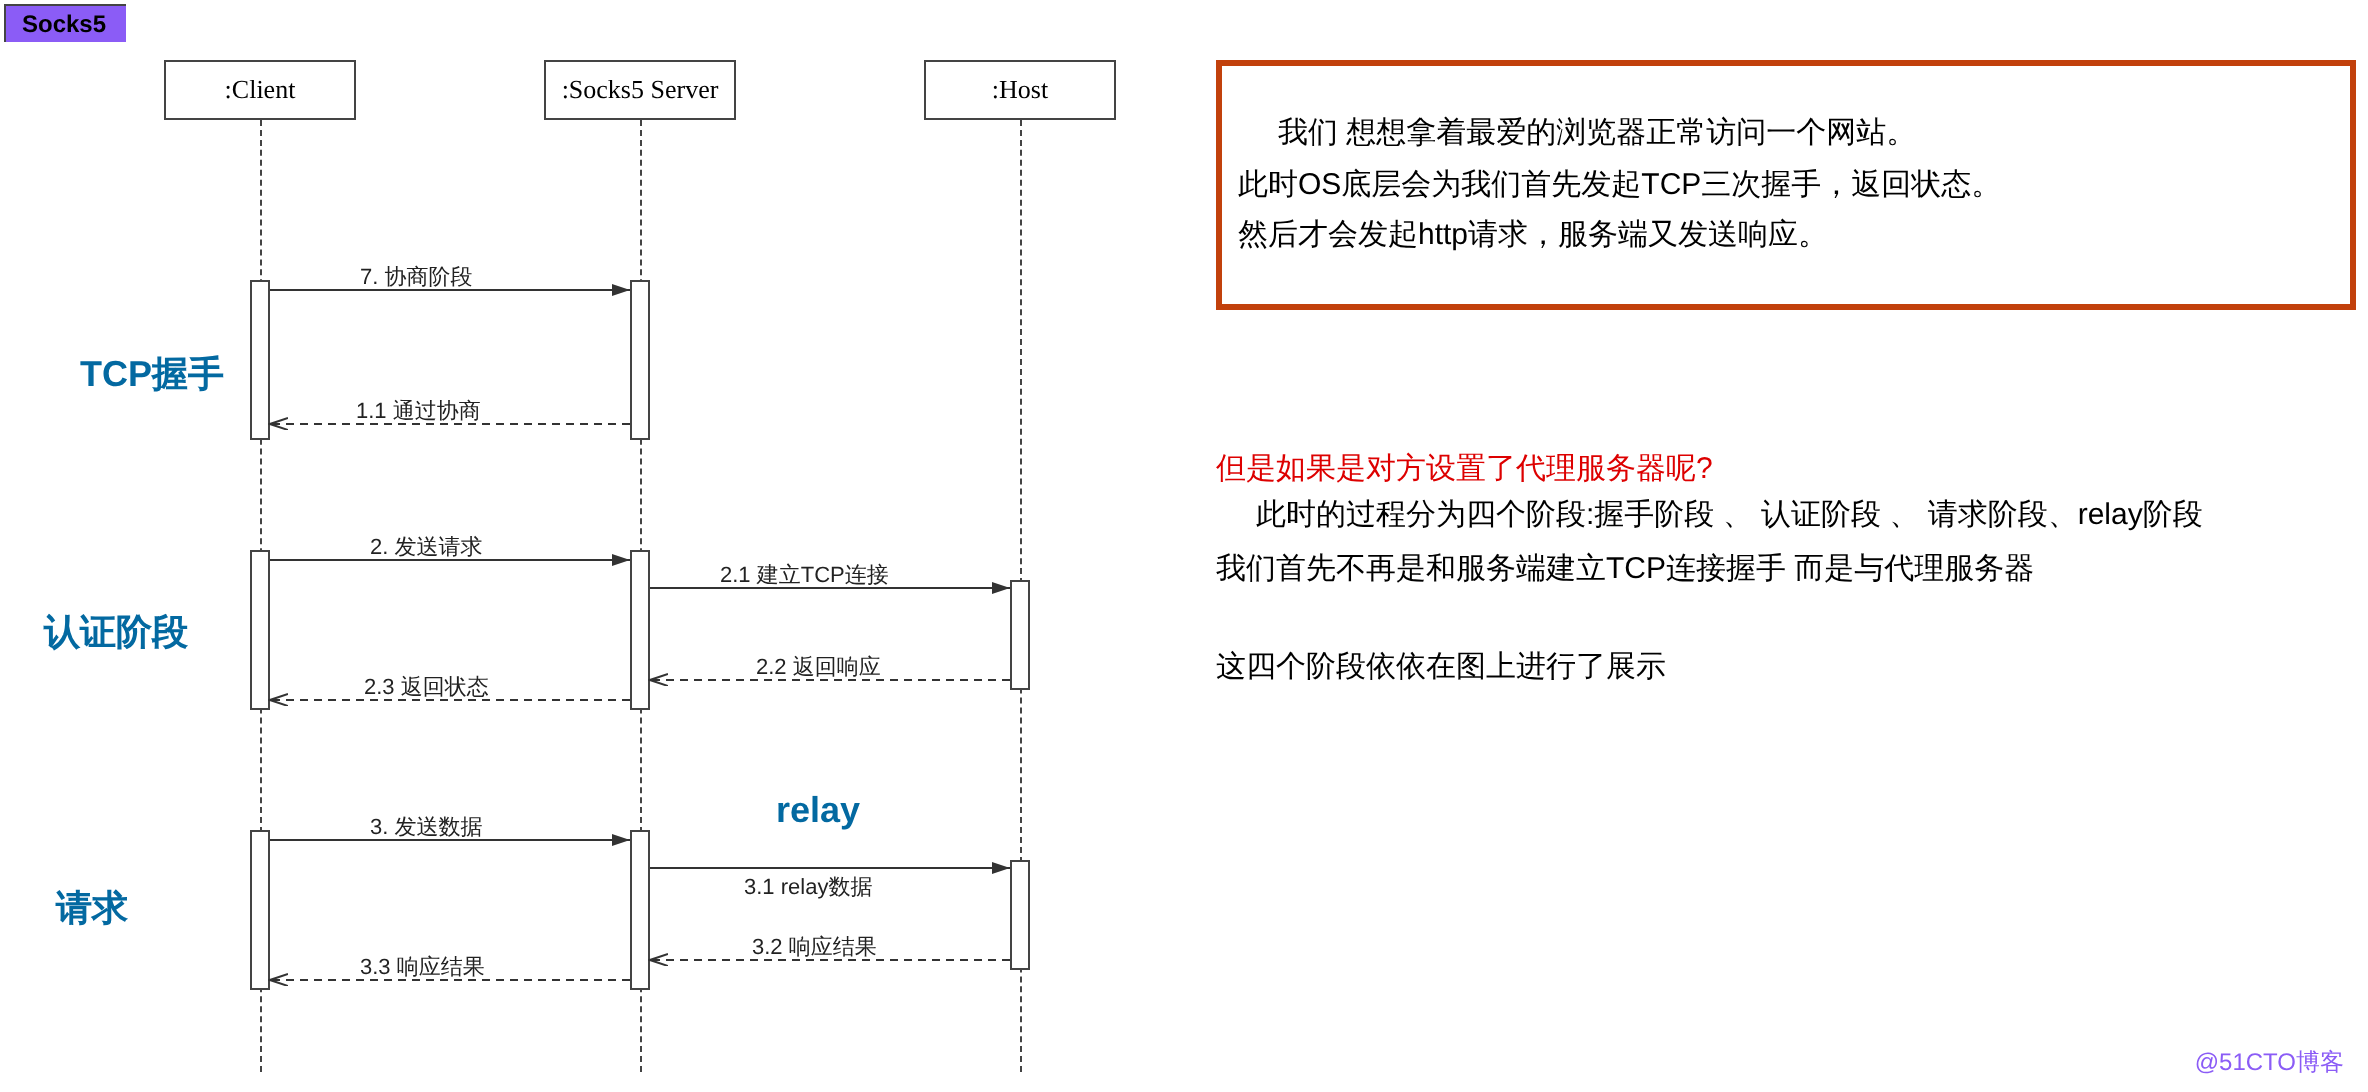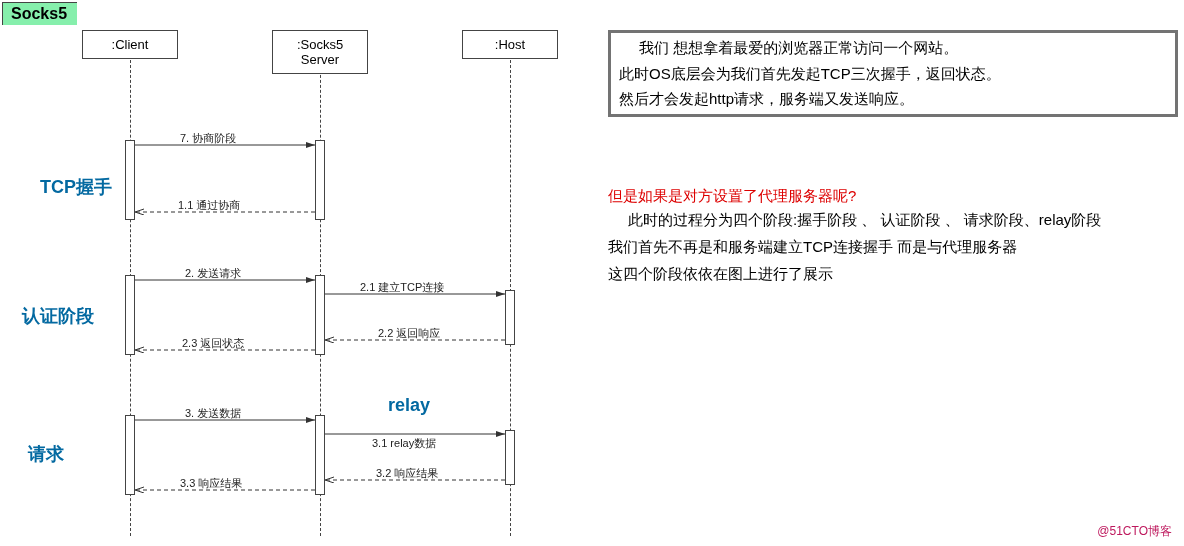--- a/index.html
+++ b/index.html
@@ -9,40 +9,40 @@
     height: 546px;
     font-family: Arial, "Microsoft YaHei", sans-serif;
     font-size: 13px;
     position: relative;
     background: #fff;
   }
   .watermark {
     position: absolute;
     right: 12px;
     bottom: 6px;
-    color: #be185d;
+    color: #8b5cf6;
     font-size: 12px;
   }
   
   .diagram {
     position: absolute;
     left: 0; top: 0;
     width: 600px;
     height: 546px;
   }
   .title-tab {
     position: absolute;
     left: 2px; top: 2px;
     border: 1px solid #444;
     border-right: none;
     border-bottom: none;
     padding: 2px 10px 2px 8px;
-    font-size: 16px;
+    font-size: 12px;
     font-weight: bold;
-    background: #86efac;
+    background: #8b5cf6;
   }
   .title-tab::after {
     content: "";
     position: absolute;
     right: -10px; top: -1px;
     width: 0; height: 0;
     border-top: 0 solid transparent;
     border-left: 10px solid #444;
     border-bottom: 19px solid transparent;
     display:none;
@@ -54,20 +54,21 @@
     width: 600px;
     height: 546px;
   }
   
   .actor {
     position: absolute;
     top: 30px;
     width: 96px;
     text-align: center;
     font-size: 13px;
+    font-family: Liberation Serif, serif;
   }
   .actor .box {
     border: 1px solid #444;
     padding: 6px 4px;
     background: #fff;
   }
   
   .lifeline {
     position: absolute;
     width: 0;
@@ -97,22 +98,22 @@
     font-size: 18px;
   }
   
   .right-pane {
     position: absolute;
     left: 608px;
     top: 30px;
     width: 570px;
   }
   .red-box {
-    border: 3px solid #737373;
-    padding: 2px 8px;
+    border: 3px solid #c2410c;
+    padding: 21px 8px;
     font-size: 15px;
     line-height: 1.7;
   }
   .red-q {
     margin-top: 70px;
     color: #d00;
     font-size: 15px;
   }
   .p {
     font-size: 15px;
@@ -203,16 +204,16 @@
 
 <div class="right-pane">
   <div class="red-box">
     <div class="indent">我们 想想拿着最爱的浏览器正常访问一个网站。</div>
     <div>此时OS底层会为我们首先发起TCP三次握手，返回状态。</div>
     <div>然后才会发起http请求，服务端又发送响应。</div>
   </div>
   <div class="red-q">但是如果是对方设置了代理服务器呢?</div>
   <div class="p indent">此时的过程分为四个阶段:握手阶段 、 认证阶段 、 请求阶段、relay阶段</div>
   <div class="p">我们首先不再是和服务端建立TCP连接握手 而是与代理服务器</div>
-  <div class="p" style="">这四个阶段依依在图上进行了展示</div>
+  <div class="p" style="margin-top:22px">这四个阶段依依在图上进行了展示</div>
 </div>
 
 <div class="watermark">@51CTO博客</div>
 
 </body></html>

